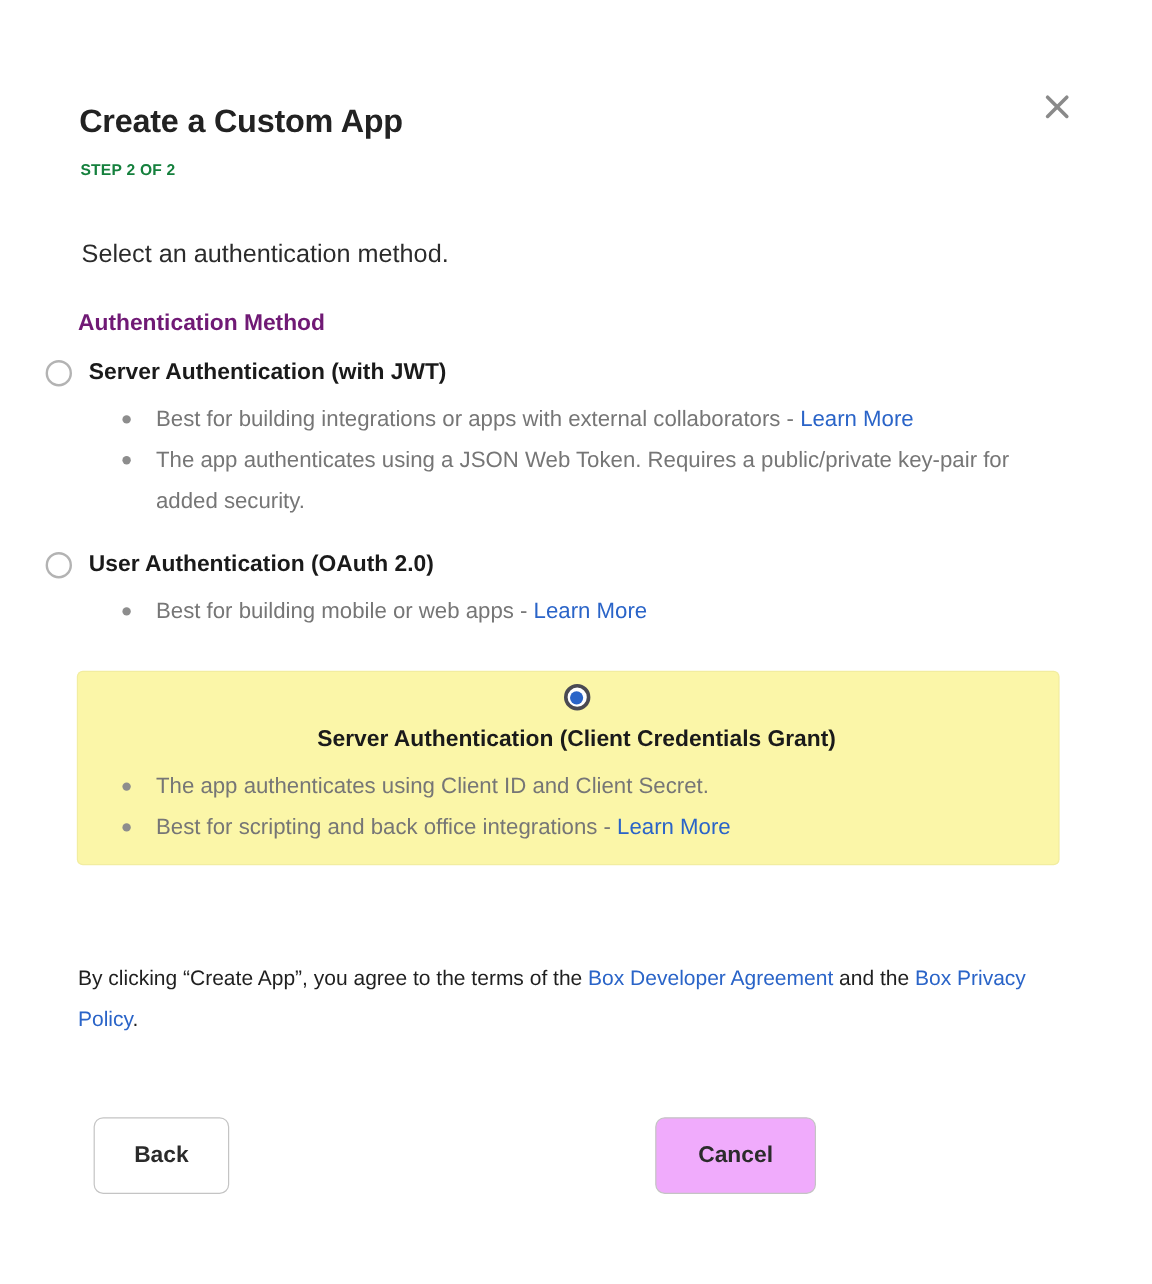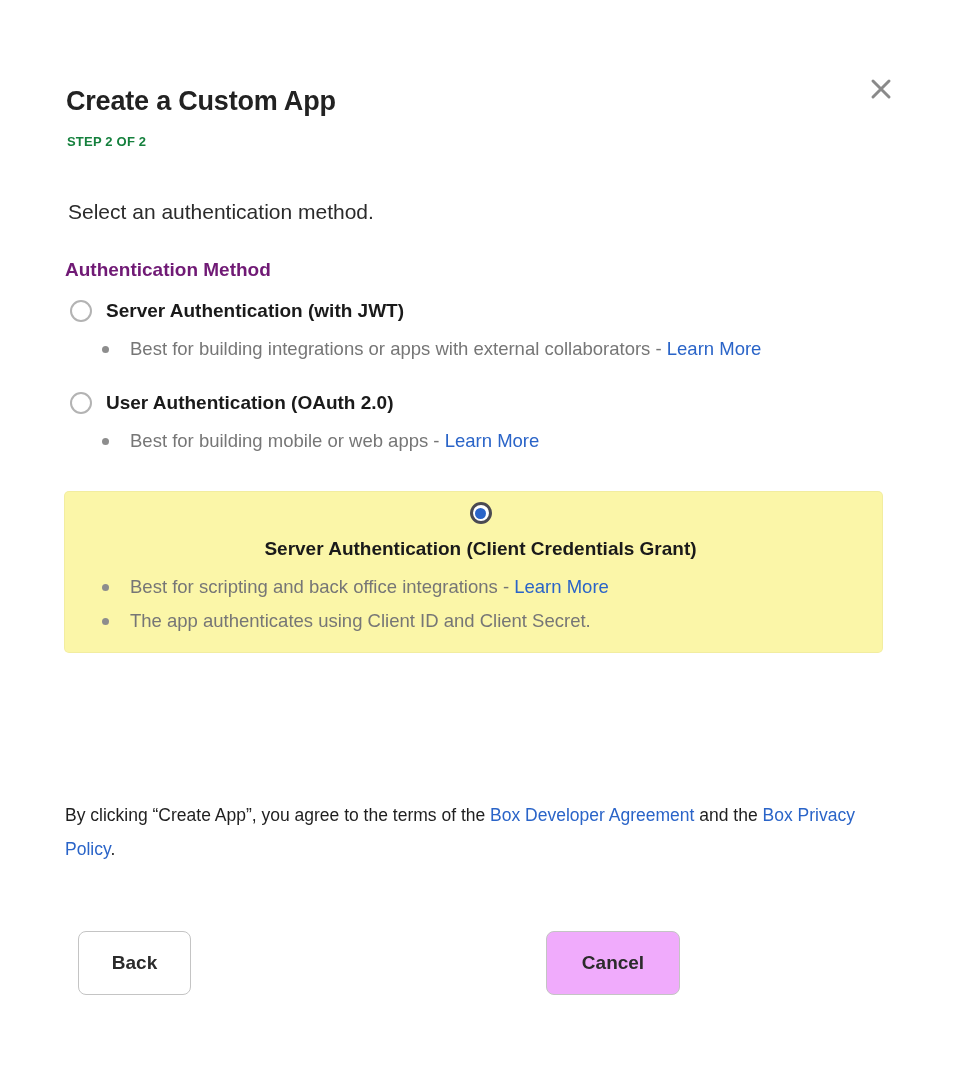--- a/index.html
+++ b/index.html
@@ -97,21 +97,21 @@
     padding: 10px 0 14px 0;
     box-shadow: 0 0 0 1px #f2eda0;
   }
 
   .opt-head {
     display: flex;
     align-items: center;
     gap: 14px;
     position: relative;
   }
-  .option:not(.highlight) .opt-head { padding-left: 38px; margin-left: 32px; }
+  .option:not(.highlight) .opt-head { padding-left: 38px; }
   .option.highlight .opt-head { padding-left: 14px; flex-direction: column; }
 
   .radio {
     width: 22px;
     height: 22px;
     border-radius: 50%;
     border: 2px solid #b3b3b3;
     background: #ffffff;
     box-sizing: border-box;
     flex: none;
@@ -255,20 +255,21 @@
 
   <div class="options">
 
     <div class="option">
       <div class="opt-head">
         <span class="radio"></span>
         <span class="opt-title">Server Authentication (with JWT)</span>
       </div>
       <ul class="bullets">
         <li><span>Best for building integrations or apps with external collaborators - </span><a class="link">Learn More</a></li>
+        <li><span>The app authenticates using a JSON Web Token. Requires a public/private key-pair for added security.</span></li>
       </ul>
     </div>
 
     <div class="opt-spacer-1"></div>
 
     <div class="option">
       <div class="opt-head">
         <span class="radio"></span>
         <span class="opt-title">User Authentication (OAuth 2.0)</span>
       </div>
@@ -278,22 +279,22 @@
     </div>
 
     <div class="opt-spacer-2"></div>
 
     <div class="option highlight">
       <div class="opt-head">
         <span class="radio checked"></span>
         <span class="opt-title">Server Authentication (Client Credentials Grant)</span>
       </div>
       <ul class="bullets">
+        <li><span>The app authenticates using Client ID and Client Secret.</span></li>
         <li><span>Best for scripting and back office integrations - </span><a class="link">Learn More</a></li>
-        <li><span>The app authenticates using Client ID and Client Secret.</span></li>
       </ul>
     </div>
 
   </div>
 
   <div class="legal">
     <span>By clicking “Create App”, you agree to the terms of the </span><a class="link">Box Developer Agreement</a><span> and the </span><a class="link">Box Privacy Policy</a><span>.</span>
   </div>
 
   <div class="footer">

